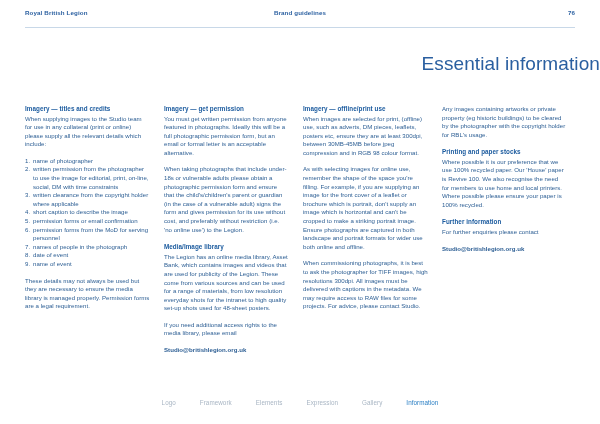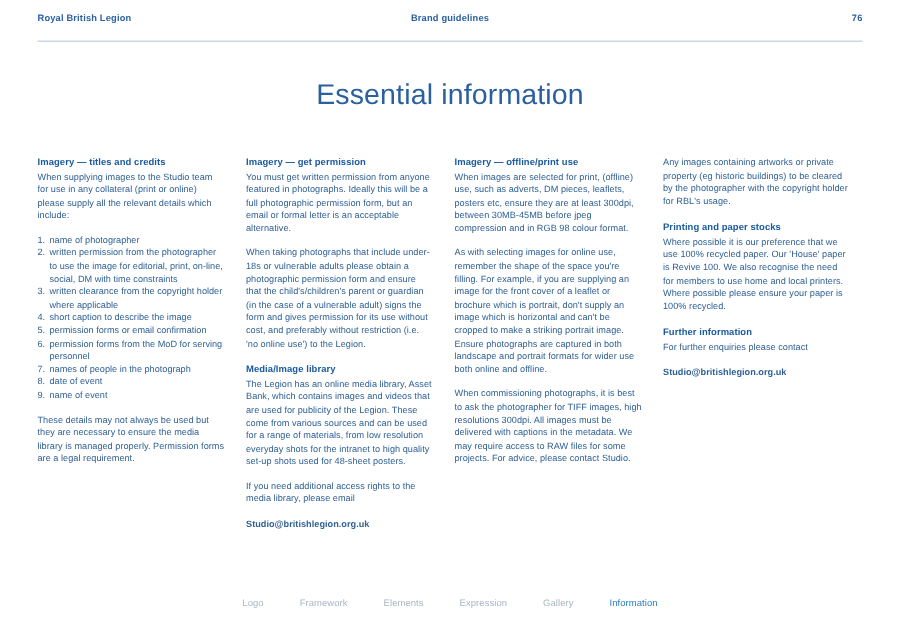--- a/index.html
+++ b/index.html
@@ -48,21 +48,21 @@
     height: 1px;
     background: #c8d8e8;
   }
 
   
   .page-title {
     position: absolute;
     top: 40px;
     left: 0;
     width: 600px;
-    text-align: center;
+    text-align: right;
     font-size: 19px;
     font-weight: normal;
     color: #2a5fa0;
     letter-spacing: 0.1px;
   }
 
   
   .columns {
     position: absolute;
     top: 105px;

